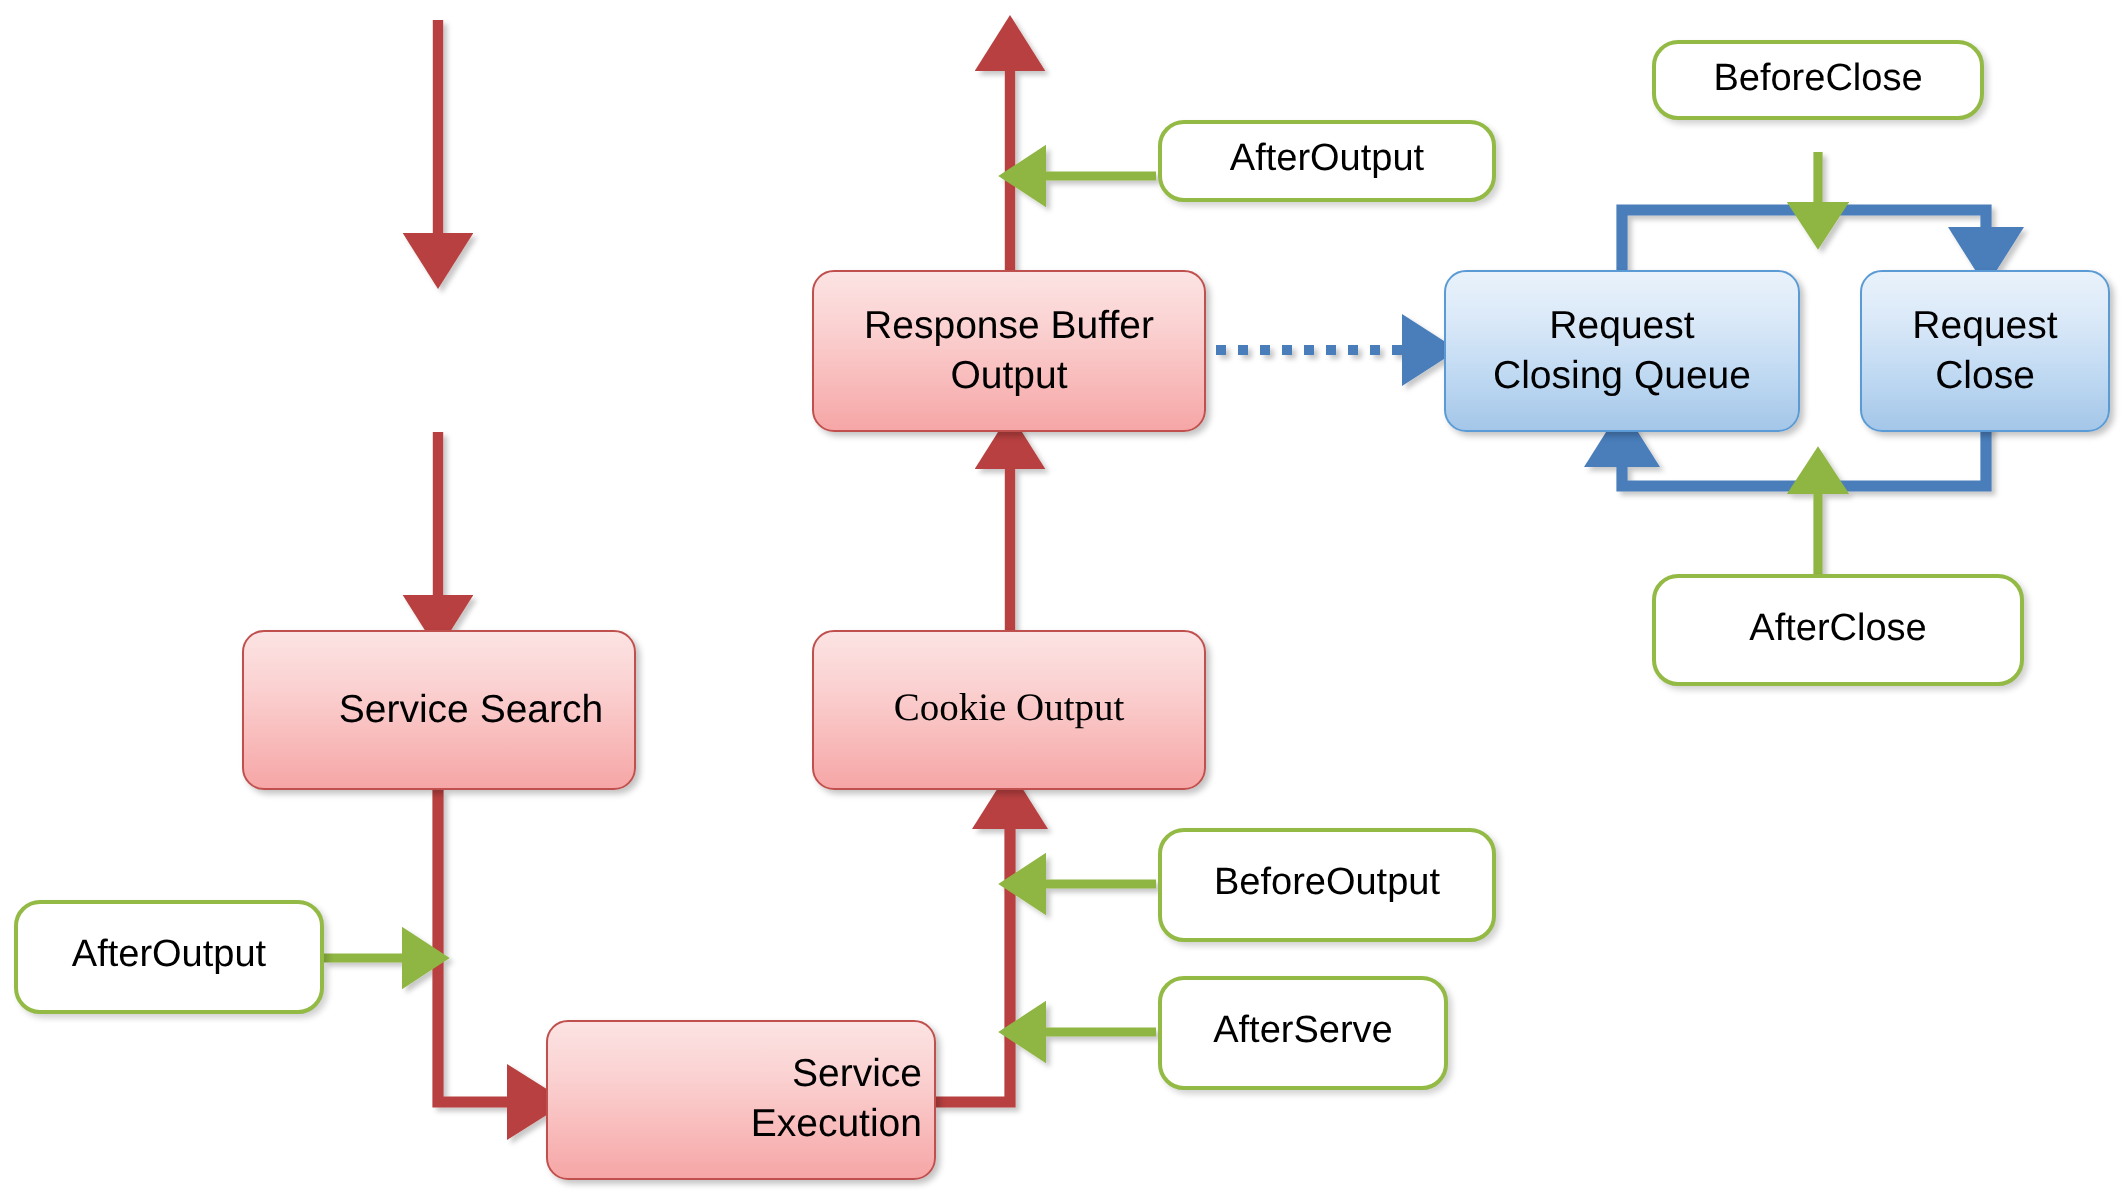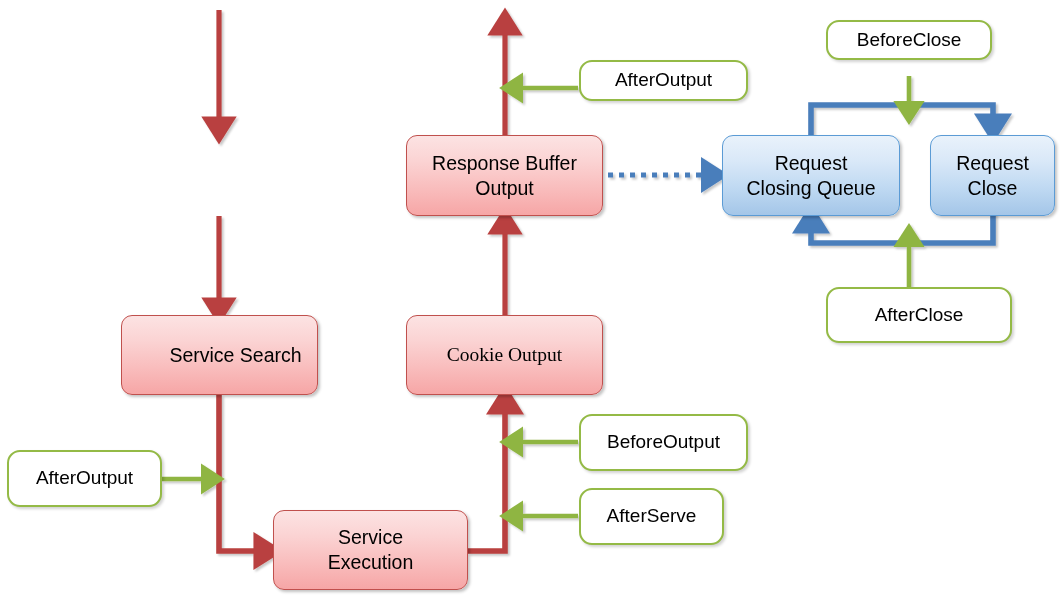--- a/index.html
+++ b/index.html
@@ -120,21 +120,21 @@
 
       <path d="M909,287 L909,236" stroke="#8fb543" stroke-width="4.6" fill="none" marker-end="url(#ah-green)"></path>
     </g>
   </svg>
 
 
   <div class="node-box proc-red" style="left:121px; top:315px; width:197px; height:80px;padding-left:32px;">
     <span class="label">Service Search</span>
   </div>
 
-  <div class="node-box proc-red" style="left:273px; top:510px; width:195px; height:80px;">
+  <div class="node-box proc-red" style="left:273px; top:510px; width:195px; height:80px;text-align:right;">
     <span class="label"><span>Service</span><br><span>Execution</span></span>
   </div>
 
   <div class="node-box proc-red" style="left:406px; top:315px; width:197px; height:80px;font-family:Liberation Serif, serif;">
     <span class="label">Cookie Output</span>
   </div>
 
   <div class="node-box proc-red" style="left:406px; top:135px; width:197px; height:81px;">
     <span class="label"><span>Response Buffer</span><br><span>Output</span></span>
   </div>

